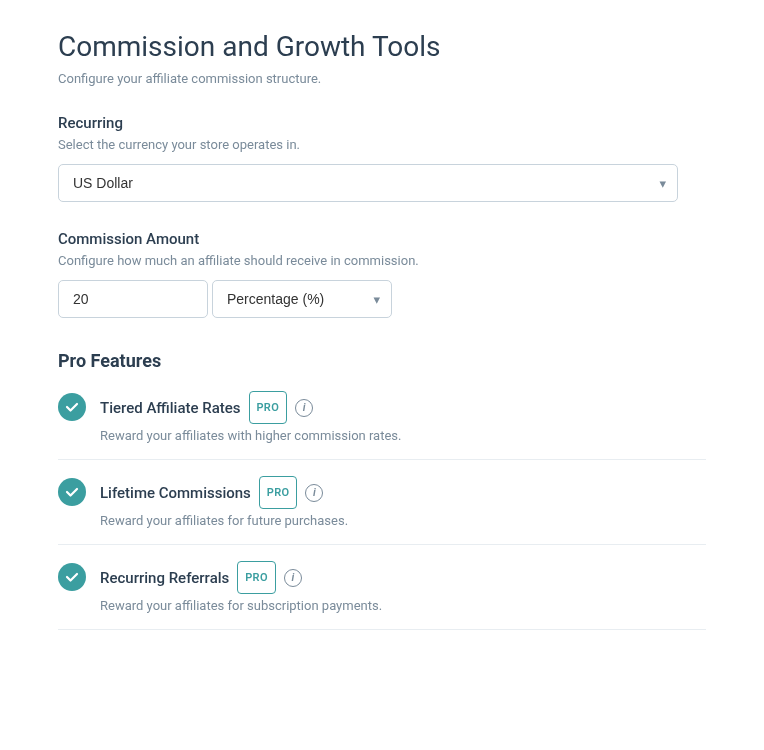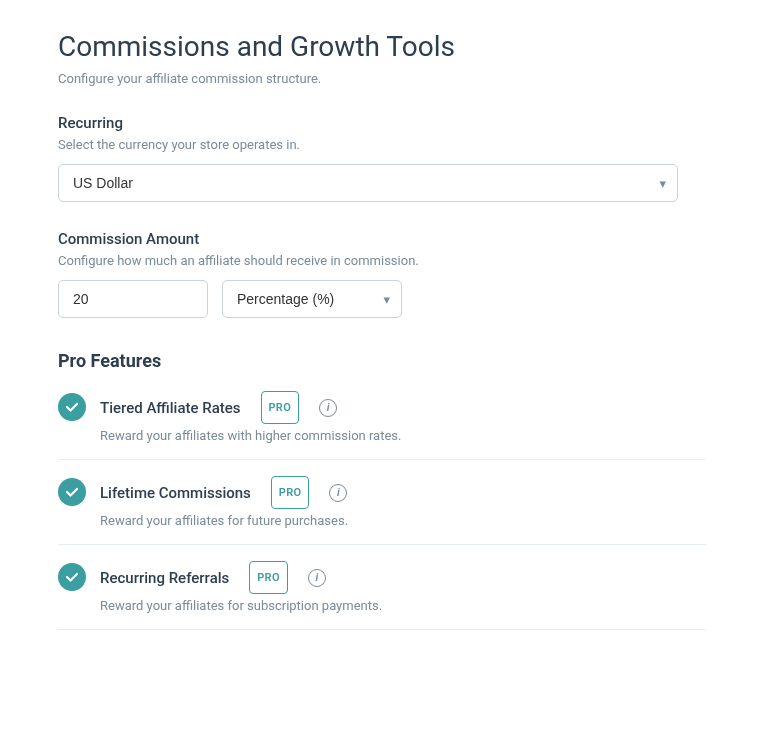--- a/index.html
+++ b/index.html
@@ -77,21 +77,21 @@
       font-size: 13px;
     }
 
     .commission-section {
       margin-bottom: 32px;
     }
 
     .commission-inputs {
       display: flex;
       align-items: flex-start;
-      gap: 14px;
+      gap: 4px;
     }
 
     .amount-input {
       width: 150px;
       padding: 10px 14px;
       border: 1px solid #c8d3dc;
       border-radius: 5px;
       font-size: 14px;
       color: #333;
       outline: none;
@@ -142,21 +142,21 @@
       height: 14px;
     }
 
     .feature-content {
       flex: 1;
     }
 
     .feature-title-row {
       display: flex;
       align-items: center;
-      gap: 20px;
+      gap: 8px;
       margin-bottom: 4px;
     }
 
     .feature-name {
       font-size: 15px;
       font-weight: 500;
       color: #2c3e50;
     }
 
     .pro-badge {
@@ -186,21 +186,21 @@
     }
 
     .feature-desc {
       font-size: 13px;
       color: #7a8b9a;
     }
   </style>
 </head>
 <body>
 
-<h1 class="page-title">Commissions and Growth Tools</h1>
+<h1 class="page-title">Commission and Growth Tools</h1>
 <p class="page-subtitle">Configure your affiliate commission structure.</p>
 
 <div class="currency-section">
   <div class="section-label">Recurring</div>
   <p class="section-description">Select the currency your store operates in.</p>
   <div class="select-wrapper">
     <select class="select-field">
       <option>US Dollar</option>
       <option>Euro</option>
       <option>British Pound</option>

